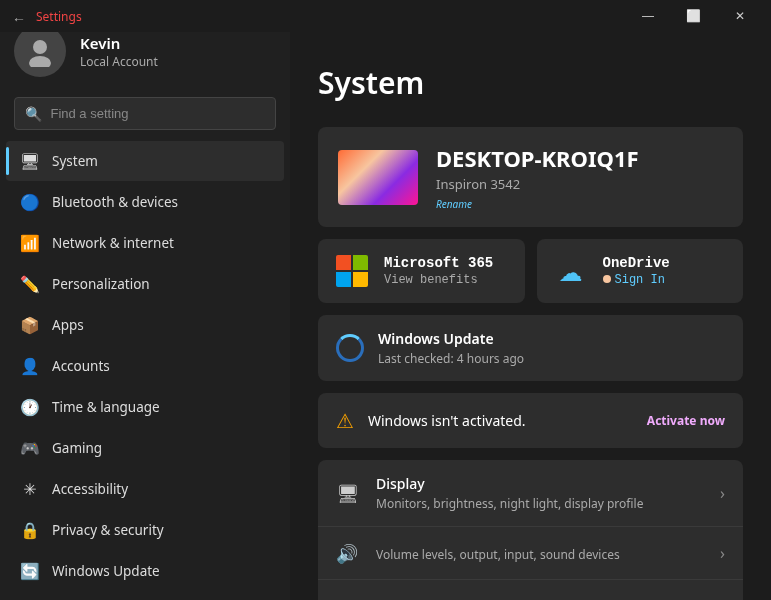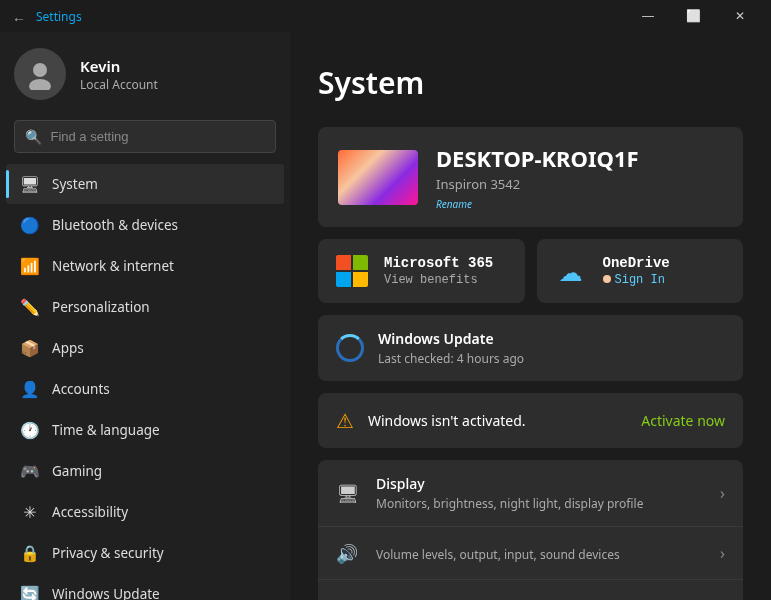--- a/index.html
+++ b/index.html
@@ -22,21 +22,21 @@
       padding: 0 8px 0 12px;
       flex-shrink: 0;
     }
     .titlebar-left {
       display: flex;
       align-items: center;
       gap: 10px;
     }
     .titlebar-title {
       font-size: 12px;
-      color: #0ea5e9;
+      color: #ef4444;
     }
     .titlebar-controls {
       display: flex;
       gap: 0;
     }
     .titlebar-btn {
       width: 46px;
       height: 32px;
       background: transparent;
       border: none;
@@ -54,20 +54,21 @@
     }
     
     .sidebar {
       width: 290px;
       background: #202020;
       display: flex;
       flex-direction: column;
       flex-shrink: 0;
       padding-bottom: 8px;
       overflow-y: auto;
+      justify-content: flex-end;
     }
     .sidebar::-webkit-scrollbar { width: 0; }
     .user-section {
       display: flex;
       align-items: center;
       padding: 16px 14px 16px 14px;
       gap: 14px;
     }
     .avatar {
       width: 52px;
@@ -208,21 +209,21 @@
       background: #2d2d2d;
       border-radius: 8px;
       padding: 14px 18px;
       display: flex;
       align-items: center;
       gap: 14px;
       margin-bottom: 12px;
     }
     .alert-icon { font-size: 20px; }
     .alert-text { flex: 1; font-size: 14px; color: #fff; }
-    .activate-link { font-size: 14px; color: #84cc16; cursor: pointer; margin-left: auto; }
+    .activate-link { font-size: 12px; color: #f0abfc; cursor: pointer; margin-left: auto; font-weight: bold; }
     
     .update-card {
       background: #2d2d2d;
       border-radius: 8px;
       padding: 14px 18px;
       display: flex;
       align-items: center;
       gap: 14px;
       margin-bottom: 12px;
     }

